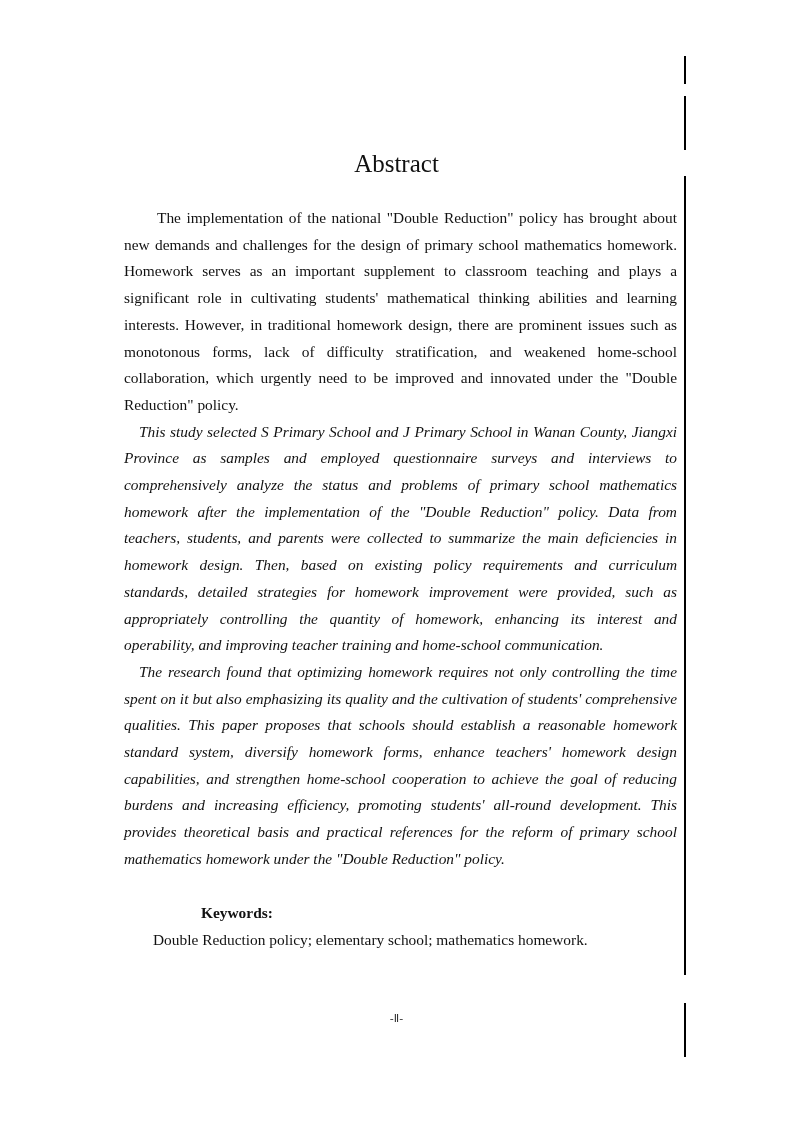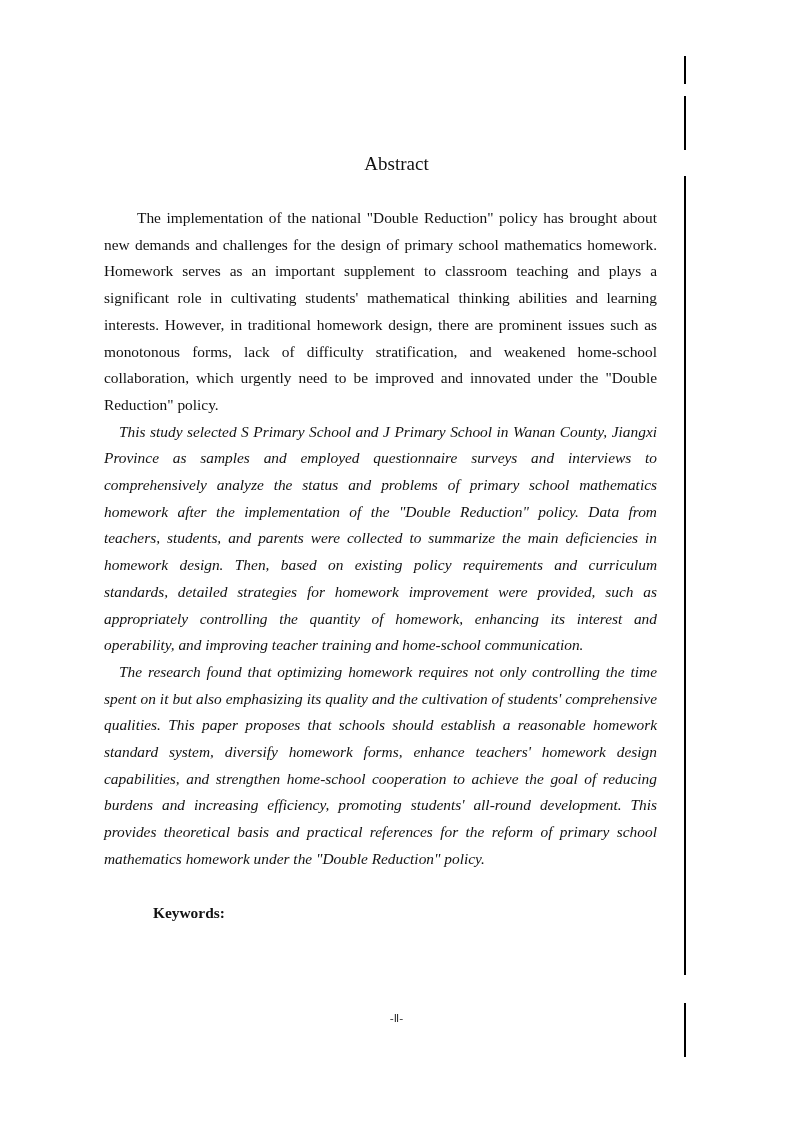--- a/index.html
+++ b/index.html
@@ -20,49 +20,49 @@
       left: 684px;
       width: 1.5px;
       background: #000000;
     }
     .title {
       position: absolute;
       top: 152px;
       left: 0;
       width: 793px;
       text-align: center;
-      font-size: 19px;
+      font-size: 25px;
       line-height: 24px;
       font-weight: normal;
       margin: 0;
     }
     .body-text {
       position: absolute;
       top: 205px;
-      left: 104px;
+      left: 124px;
       width: 553px;
       font-size: 15.4px;
       line-height: 26.7px;
     }
     .body-text p {
       margin: 0;
       text-align: justify;
       text-align-last: left;
     }
     .p1 { text-indent: 33px; }
     .p2, .p3 { text-indent: 15px; font-style: italic; }
     .keywords-block {
       position: absolute;
       top: 900px;
       left: 153px;
       width: 520px;
       font-size: 15.4px;
       line-height: 26.7px;
     }
-    .kw-label { font-weight: bold; display: block; }
+    .kw-label { font-weight: bold; display: block; margin-left: 48px; }
     .kw-value { display: block; }
     .page-number {
       position: absolute;
       top: 1012px;
       left: 0;
       width: 793px;
       text-align: center;
       font-family: "DejaVu Sans", sans-serif;
       font-size: 11px;
       color: #333333;
@@ -79,15 +79,16 @@
 <h1 class="title">Abstract</h1>
 
 <div class="body-text">
   <p class="p1">The implementation of the national "Double Reduction" policy has brought about new demands and challenges for the design of primary school mathematics homework. Homework serves as an important supplement to classroom teaching and plays a significant role in cultivating students' mathematical thinking abilities and learning interests. However, in traditional homework design, there are prominent issues such as monotonous forms, lack of difficulty stratification, and weakened home-school collaboration, which urgently need to be improved and innovated under the "Double Reduction" policy.</p>
   <p class="p2">This study selected S Primary School and J Primary School in Wanan County, Jiangxi Province as samples and employed questionnaire surveys and interviews to comprehensively analyze the status and problems of primary school mathematics homework after the implementation of the "Double Reduction" policy. Data from teachers, students, and parents were collected to summarize the main deficiencies in homework design. Then, based on existing policy requirements and curriculum standards, detailed strategies for homework improvement were provided, such as appropriately controlling the quantity of homework, enhancing its interest and operability, and improving teacher training and home-school communication.</p>
   <p class="p3">The research found that optimizing homework requires not only controlling the time spent on it but also emphasizing its quality and the cultivation of students' comprehensive qualities. This paper proposes that schools should establish a reasonable homework standard system, diversify homework forms, enhance teachers' homework design capabilities, and strengthen home-school cooperation to achieve the goal of reducing burdens and increasing efficiency, promoting students' all-round development. This provides theoretical basis and practical references for the reform of primary school mathematics homework under the "Double Reduction" policy.</p>
 </div>
 
 <div class="keywords-block">
   <span class="kw-label">Keywords:</span>
+  <span class="kw-value">Double Reduction policy; elementary school; mathematics homework.</span>
 </div>
 
 <div class="page-number">-Ⅱ-</div>
 
 </body></html>

